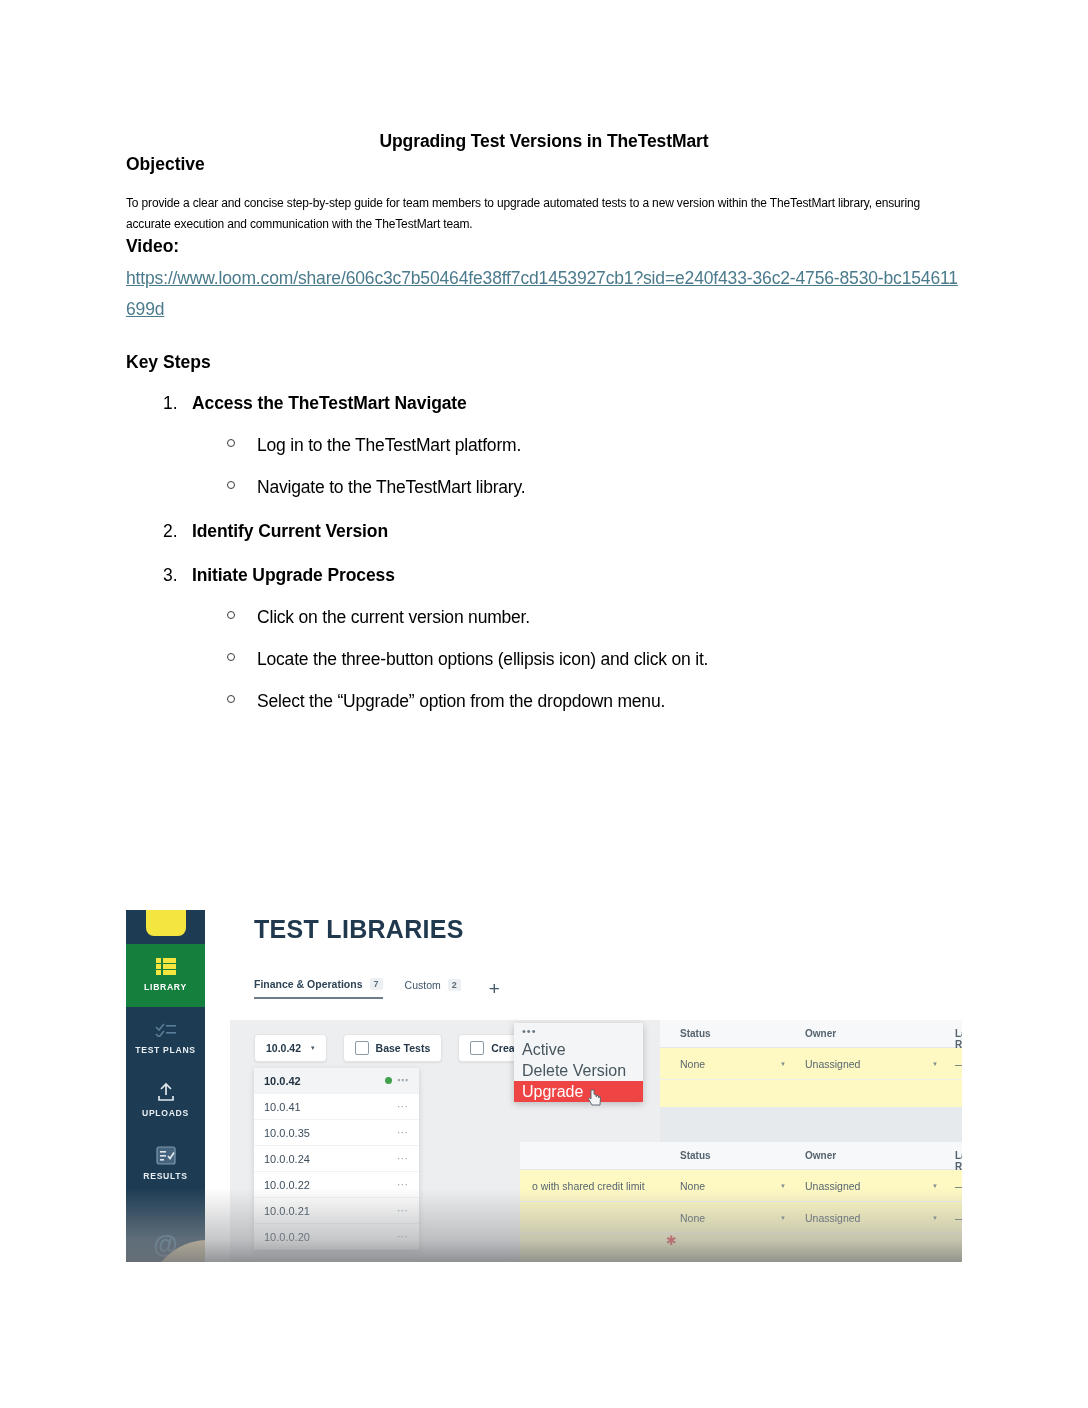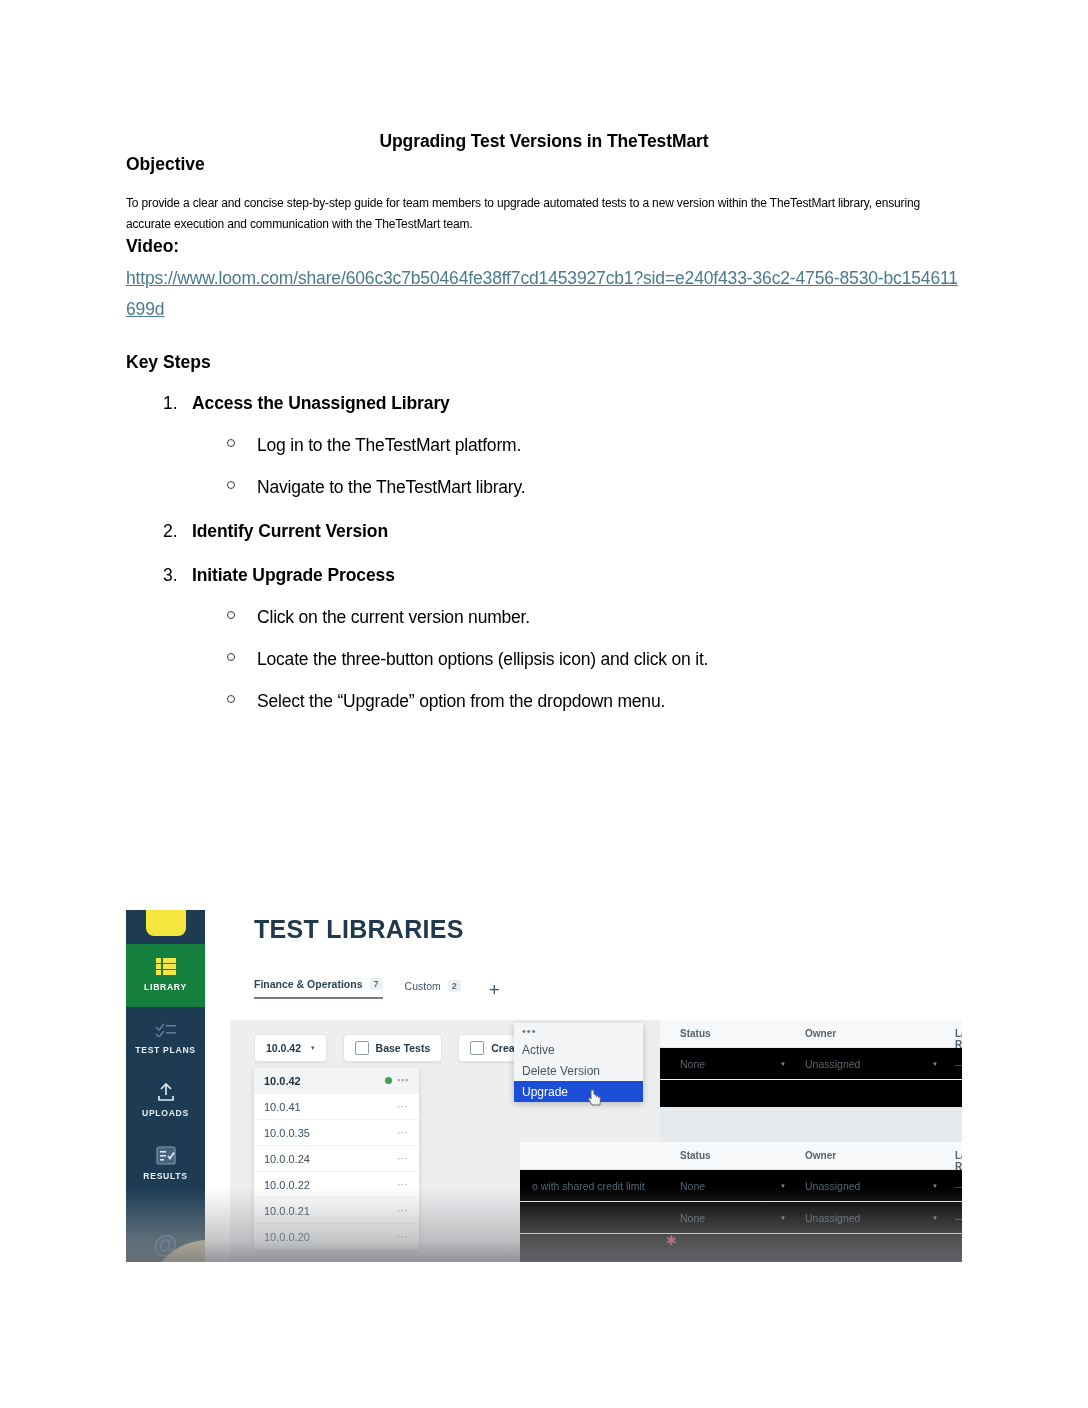--- a/index.html
+++ b/index.html
@@ -146,21 +146,21 @@
     position:absolute;left:79px;top:0;right:0;bottom:0;
     background:#ffffff;
   }
   .app-title{
     position:absolute;left:49px;top:5px;
     font-size:25px;font-weight:bold;
     color:#20394e;letter-spacing:0.3px;
   }
   .tabbar{
     position:absolute;left:49px;top:68px;
-    display:flex;align-items:flex-end;gap:22px;
+    display:flex;align-items:center;gap:22px;
   }
   .tab{
     display:flex;align-items:center;gap:7px;
     font-size:10.5px;font-weight:bold;color:#2d4456;
     padding-bottom:7px;cursor:pointer;
   }
   .tab .cnt{
     font-size:9px;font-weight:bold;color:#5b6b78;
     background:#edf0f2;border-radius:2px;padding:1px 4px;
   }
@@ -220,32 +220,32 @@
     background:#f4f5f6;
     box-shadow:0 2px 7px rgba(0,0,0,.22);
     z-index:5;
   }
   .ctx-head{
     height:16px;display:flex;align-items:center;padding:0 8px;
     color:#6a7681;font-size:11px;letter-spacing:1px;
   }
   .ctx-it{
     height:21px;display:flex;align-items:center;padding:0 8px;
-    font-size:12px;color:#47565f;cursor:pointer;
-  }
-  .ctx-it.hl{background:#1d4ed8;color:#ffffff;}
+    font-size:16px;color:#47565f;cursor:pointer;
+  }
+  .ctx-it.hl{background:#ef4444;color:#ffffff;}
   .cursor-hand{
     position:absolute;left:74px;top:66px;
     width:15px;height:17px;
   }
 
   
   .tbl{
     position:absolute;
-    background:#000000;
+    background:#fef9c3;
   }
   .thead{
     height:27px;background:#f7f8f9;border-bottom:1px solid #e6e9ec;
     position:relative;
   }
   .th{
     position:absolute;top:8px;font-size:10px;font-weight:bold;color:#55646f;
   }
   .trow{
     height:31px;border-bottom:1px solid #edeff1;position:relative;
@@ -281,21 +281,21 @@
 
     <div class="h2">Video:</div>
     <a class="link">https://www.loom.com/share/606c3c7b50464fe38ff7cd1453927cb1?sid=e240f433-36c2-4756-8530-bc154611699d</a>
 
     <div class="h2 tight">Key Steps</div>
 
     <ol class="steps">
 
       <li>
         <span class="step-num">1.</span>
-        <span class="step-title">Access the Unassigned Library</span>
+        <span class="step-title">Access the TheTestMart Navigate</span>
         <ul class="subs">
           <li>
             <span class="sub-bullet"></span>
             <span>Log in to the TheTestMart platform.</span>
           </li>
           <li>
             <span class="sub-bullet"></span>
             <span>Navigate to the TheTestMart library.</span>
           </li>
         </ul>

